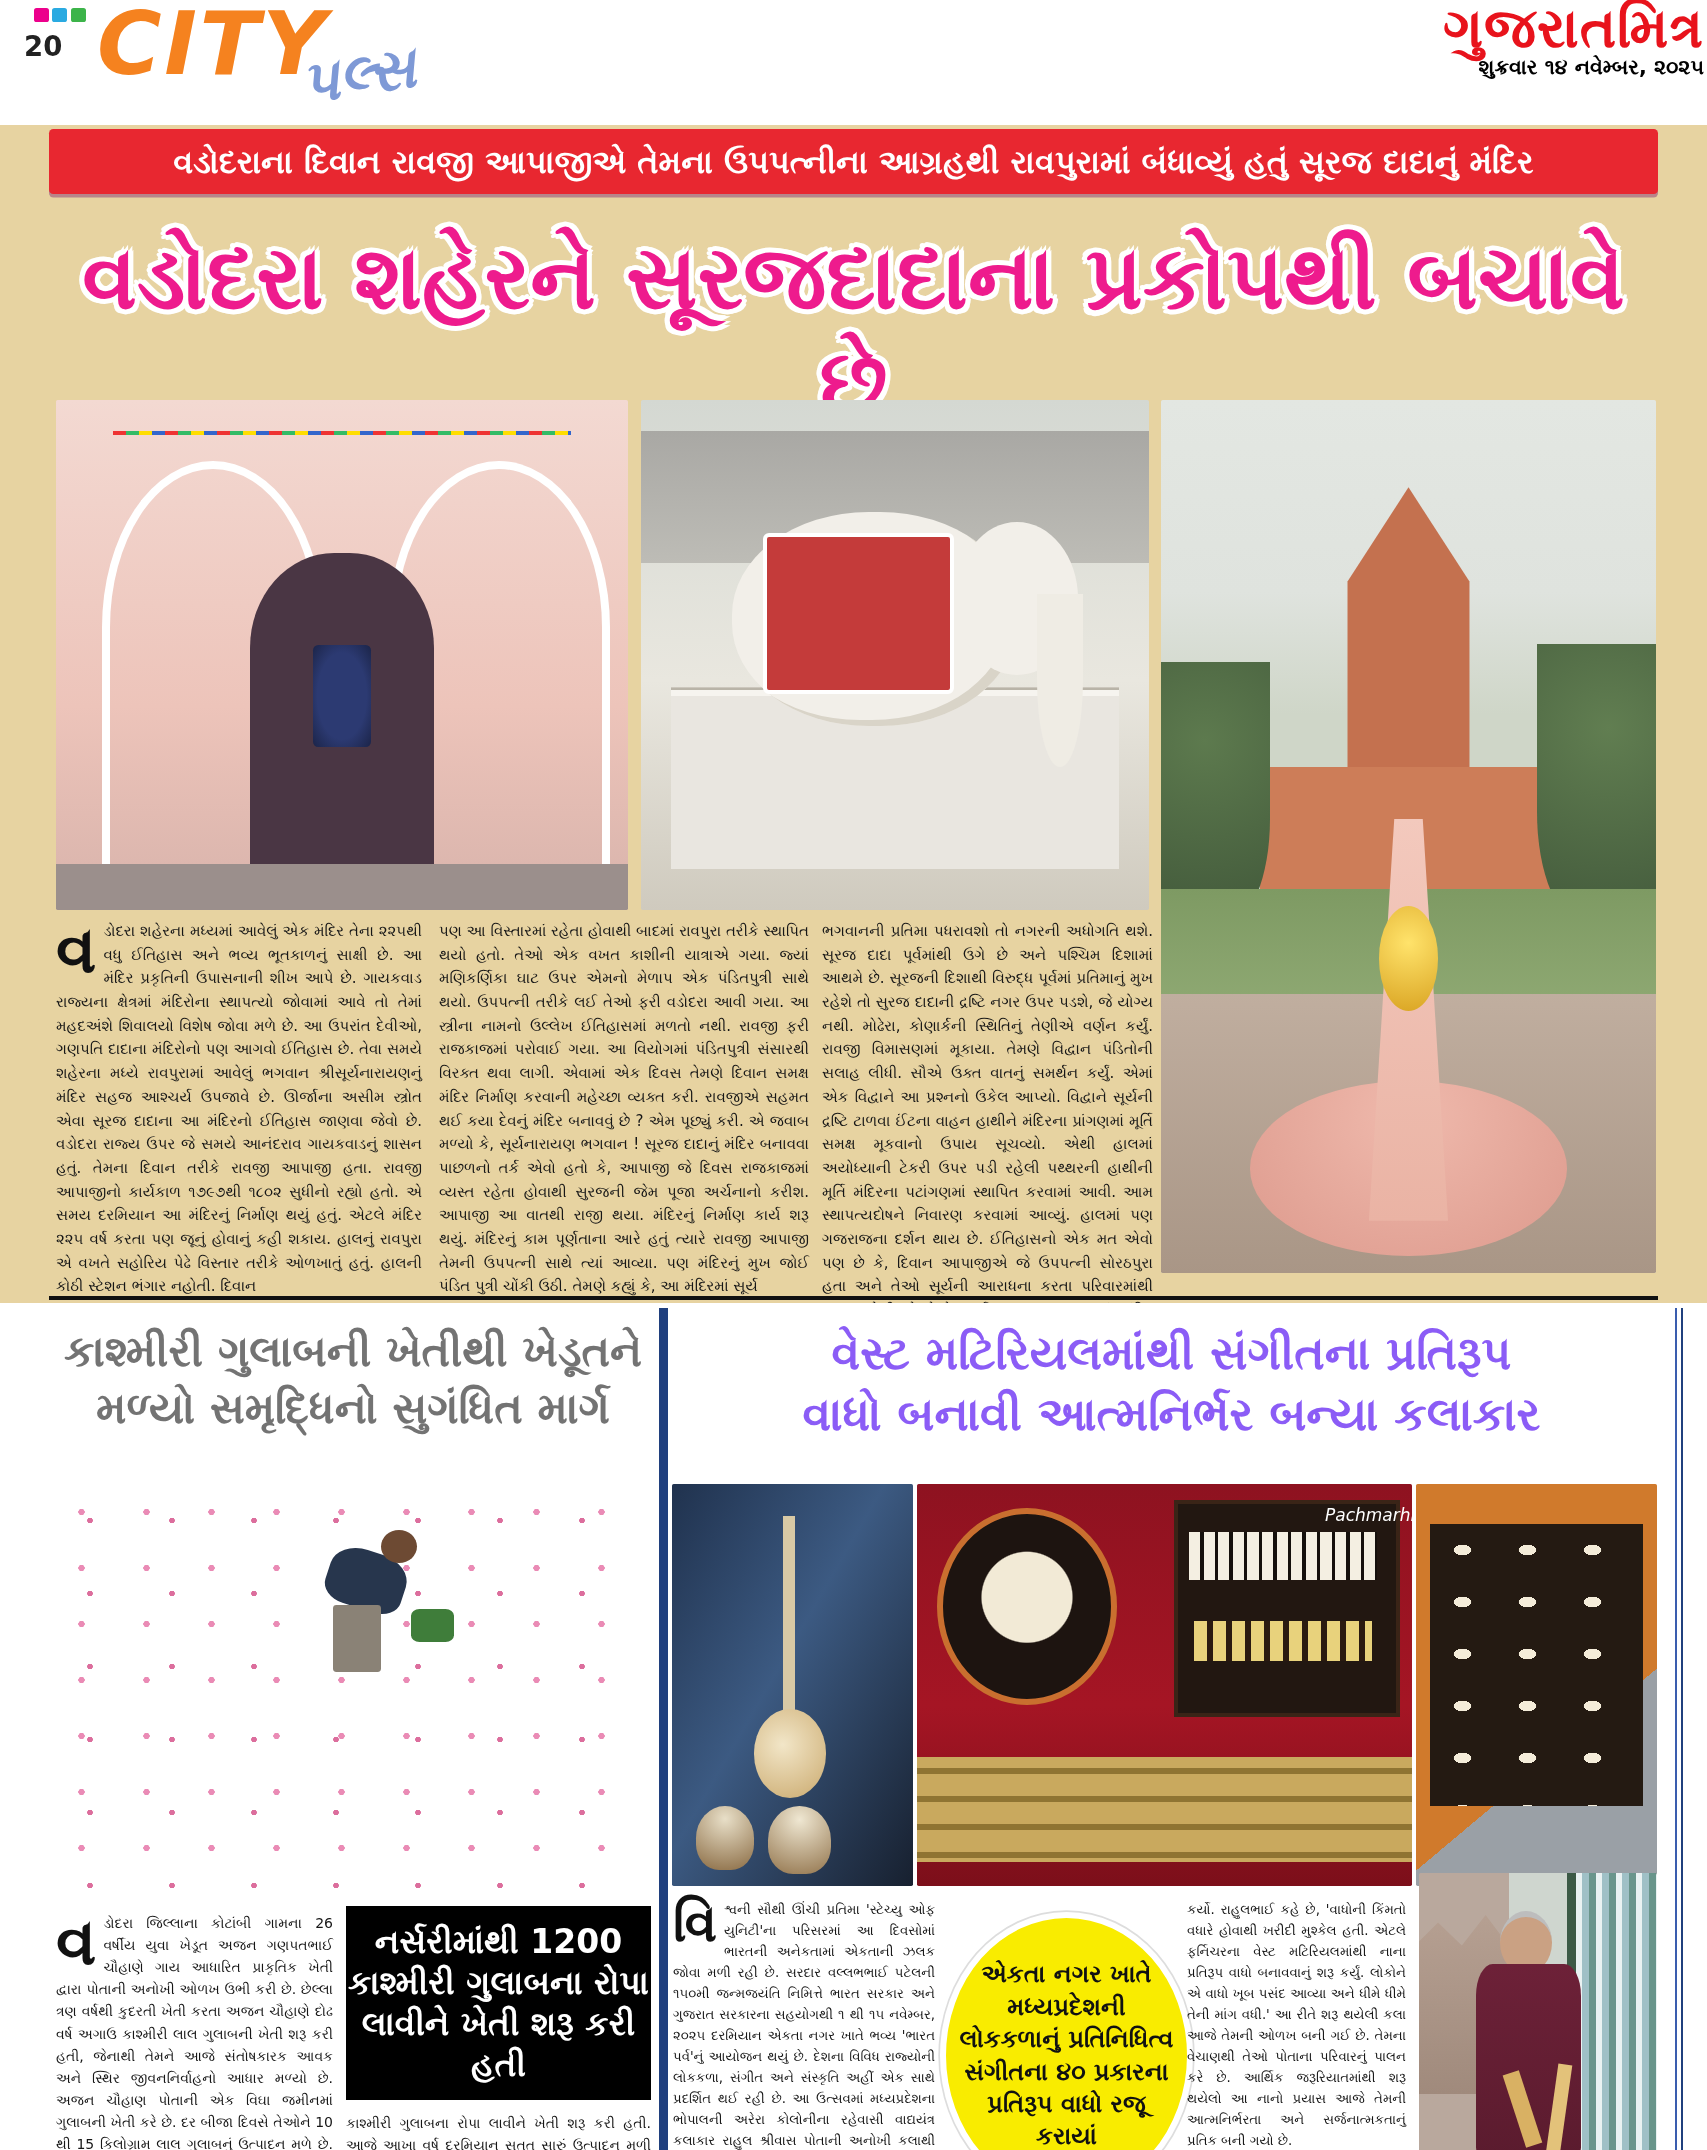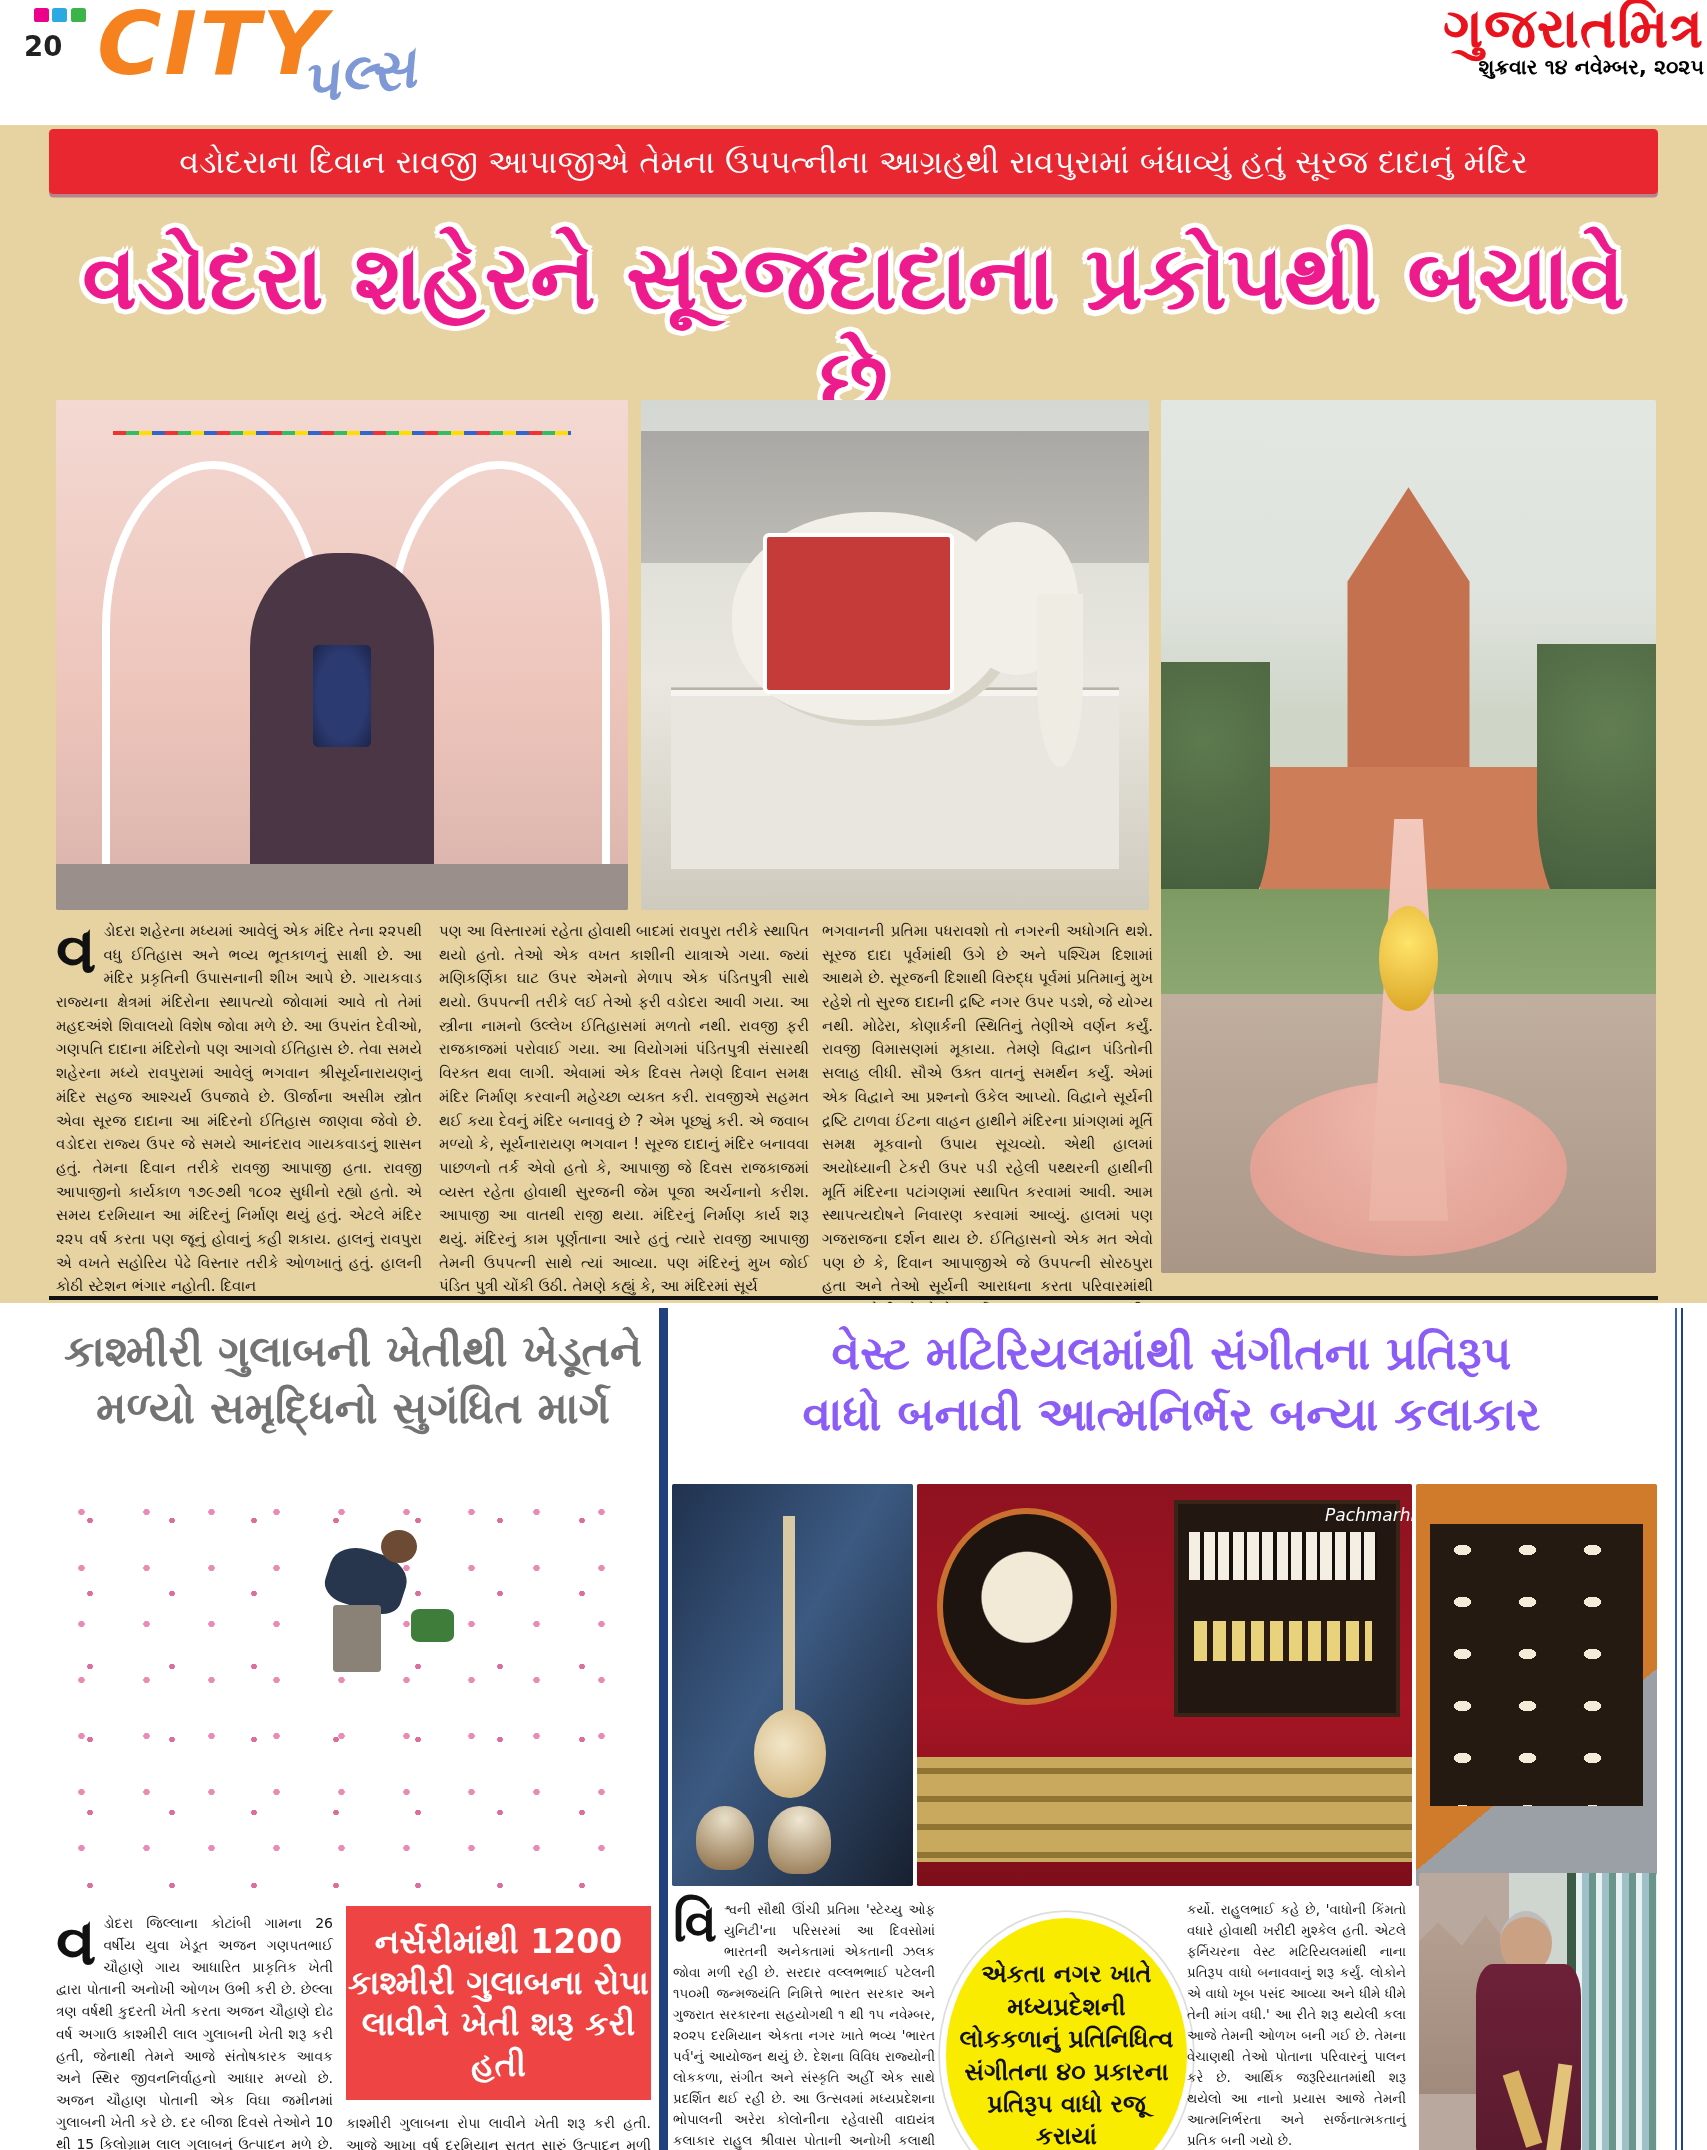--- a/index.html
+++ b/index.html
@@ -16,40 +16,40 @@
                font-style:italic;transform:rotate(-9deg);}
   .masthead{left:1222px;top:-4.3px;width:482px;text-align:right;font-size:55px;
             font-weight:800;color:#e8131c;letter-spacing:0.9px;}
   .dateline{left:1093px;top:55px;width:611px;text-align:right;font-size:20.6px;
             font-weight:700;color:#000000;}
   .regdot{width:14.6px;height:14.6px;border-radius:2.6px;top:7.7px;}
   
   .kicker{left:49px;top:129px;width:1609px;height:65px;background:#e82730;
           border-radius:4.3px;display:flex;align-items:center;justify-content:center;
           box-shadow:0 3.4px 0 #b8848a;}
-  .kicker span{color:#fff;font-size:32px;font-weight:400;white-space:nowrap;}
+  .kicker span{color:#fff;font-size:32px;font-weight:700;white-space:nowrap;}
   .headline{left:49px;width:1609px;text-align:center;font-weight:800;color:#ee1b8d;
      text-shadow:-4.3px -4.3px 0 #fff,4.3px -4.3px 0 #fff,-4.3px 4.3px 0 #fff,4.3px 4.3px 0 #fff,
                  0 -5.2px 0 #fff,0 5.2px 0 #fff,-5.2px 0 0 #fff,5.2px 0 0 #fff;margin-top:24px;}
   .hl1{top:202px;font-size:88px;}
   .hl2{top:303px;font-size:83px;}
   .photo{overflow:hidden;border-radius:1.7px;}
   .bodycol{font-size:15px;line-height:1.58;color:#161616;text-align:justify;}
   .dropcap{float:left;font-size:65px;line-height:.8;font-weight:700;padding:4.3px 6.9px 0 0;color:#111;}
   #rule-black{left:49px;top:1296px;width:1609px;height:3.9px;background:#111;}
   
   #lower-bg{left:0;top:1303px;width:1707px;height:1299px;background:#fff;}
   #divider-navy{left:659px;top:1308px;width:8.6px;height:1290px;background:#20407e;}
   #right-rule{left:1675px;top:1308px;width:7.7px;height:1290px;
       border-left:2.2px solid #3a5dae;border-right:2.2px solid #20407e;box-sizing:border-box;}
   .sec-headline{text-align:center;font-weight:800;line-height:1.32;}
   #rose-hl{left:52px;top:1323px;width:602px;font-size:43px;color:#737373;}
   #music-hl{left:677px;top:1323px;width:989px;font-size:46px;color:#8b5cf6;}
   
-  .redbox{left:346px;top:1906px;width:305px;height:194px;background:#ef4444;
+  .redbox{left:346px;top:1906px;width:305px;height:194px;background:#000000;
           display:flex;align-items:center;justify-content:center;text-align:center;}
   .redbox span{color:#fff;font-weight:800;font-size:33px;line-height:1.25;}
   
   .circle{left:940px;top:1912px;width:241px;height:275px;background:#f9ec00;
           border-radius:50%;border:6.9px solid #fff;box-shadow:0 0 0 1.7px #ddd;
           display:flex;align-items:center;justify-content:center;text-align:center;}
   .circle span{font-size:24px;font-weight:800;color:#111;line-height:1.35;padding:13px;}
   .photo-caption{position:absolute;color:#fff;font-style:italic;font-size:17px;}
   
   .ph-layer{position:absolute;}

